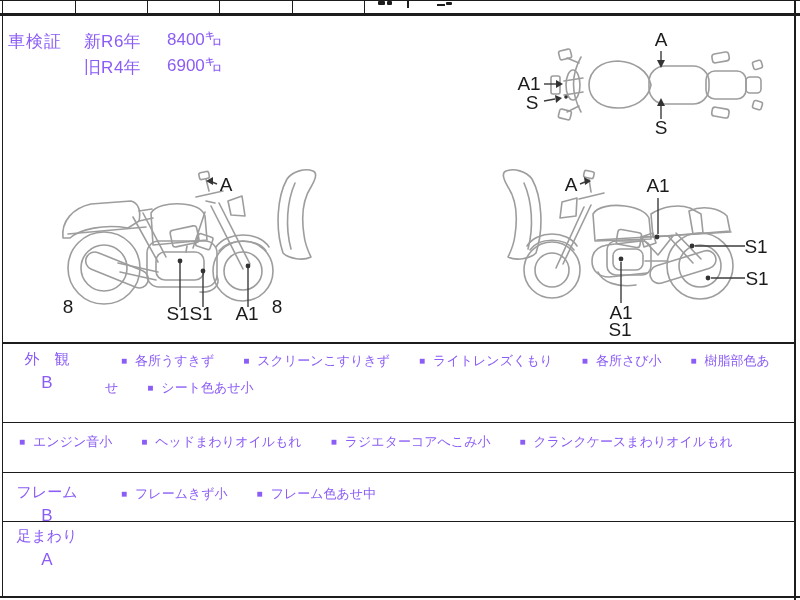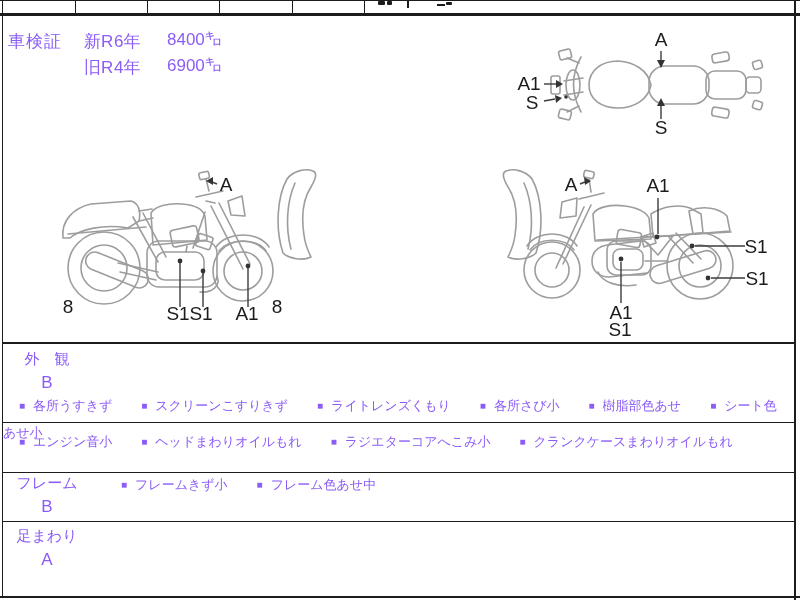--- a/index.html
+++ b/index.html
@@ -17,23 +17,23 @@
   .insp-row .mil{position:absolute;left:167px;white-space:nowrap;}
   
   svg.diagrams{position:absolute;left:0;top:0;}
   .sketch{fill:none;stroke:#9d9d9d;stroke-width:1.6;stroke-linejoin:round;stroke-linecap:round;}
   .lead{fill:none;stroke:#3c3c3c;stroke-width:1.4;}
   .mark{fill:#333;}
   svg text{font-family:"Liberation Sans","DejaVu Sans",sans-serif;font-size:19px;fill:#1b1b1b;}
   
   .cond{position:absolute;left:3px;top:344px;width:791px;}
   .crow{display:flex;align-items:flex-start;}
-  .crow.row-0{height:78px;padding-top:4px;box-sizing:border-box;flex-direction:column;}
+  .crow.row-0{height:78px;padding-top:4px;box-sizing:border-box;}
   .crow.row-1{height:50px;padding-top:7px;box-sizing:border-box;}
-  .crow.row-2{height:49px;padding-top:0;box-sizing:border-box;}
+  .crow.row-2{height:49px;padding-top:9px;box-sizing:border-box;}
   .crow.row-3{height:76px;padding-top:4px;box-sizing:border-box;}
   .catcell{width:102px;flex:none;padding-right:14px;box-sizing:border-box;text-align:center;}
   .cat{font-size:15px;line-height:21px;white-space:nowrap;}
   .grade{font-size:17px;line-height:20px;margin-top:4px;}
   .items{flex:1;padding-right:8px;font-size:13px;line-height:26px;}
   .item{margin-right:13px;margin-left:16px;}
   .bullet{font-size:10px;margin-right:8px;position:relative;top:-1px;}
 </style>
 </head>
 <body>

